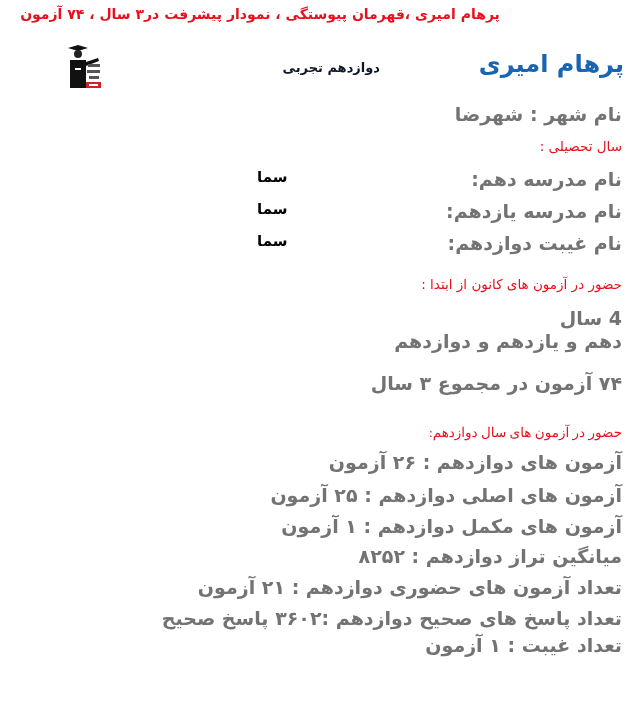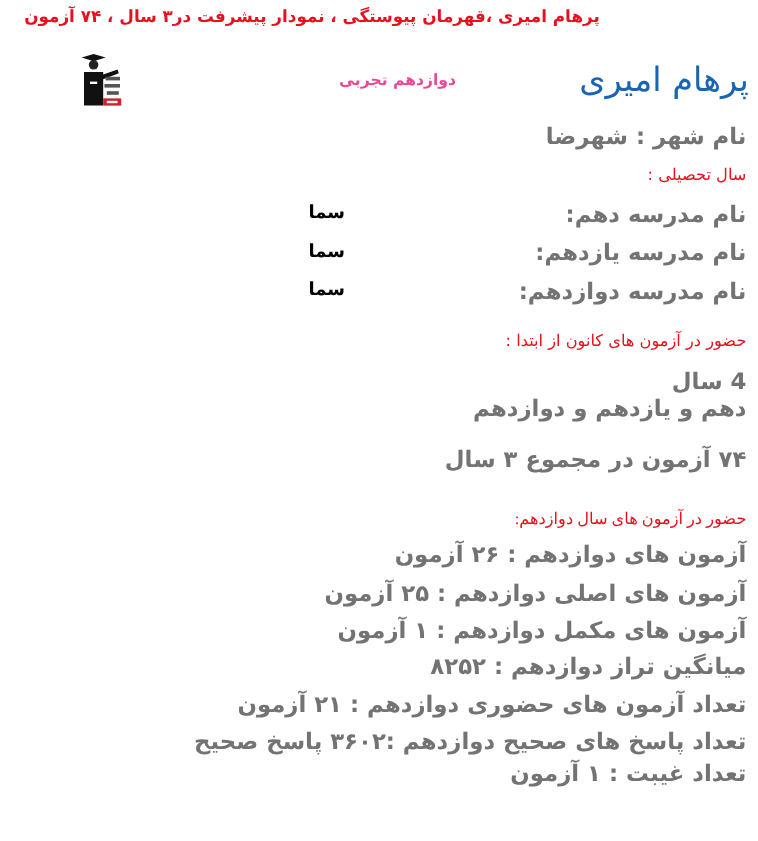--- a/index.html
+++ b/index.html
@@ -22,27 +22,27 @@
       width: 520px;
       text-align: center;
       color: #e8101c;
       font-weight: bold;
       font-size: 14px;
     }
     .name-big {
       top: 50px;
       right: 8px;
       color: #1a64b4;
-      font-weight: normal;
-      font-size: 28px;
+      font-weight: bold;
+      font-size: 24px;
     }
     .grade {
       top: 60px;
       right: 252px;
-      color: #ec4899;
+      color: #0f172a;
       font-weight: bold;
       font-size: 13px;
     }
     .logo {
       top: 42px;
       left: 62px;
       width: 42px;
       height: 50px;
     }
     .line {
@@ -91,21 +91,21 @@
 
 <div class="abs line" style="top:103px;">نام شهر : شهرضا</div>
 <div class="abs red" style="top:138px;">سال تحصیلی :</div>
 
 <div class="abs line" style="top:168px;">نام مدرسه دهم:</div>
 <div class="abs school-val" style="top:168px;">سما</div>
 
 <div class="abs line" style="top:200px;">نام مدرسه یازدهم:</div>
 <div class="abs school-val" style="top:200px;">سما</div>
 
-<div class="abs line" style="top:232px;">نام مدرسه دوازدهم:</div>
+<div class="abs line" style="top:232px;">نام غیبت دوازدهم:</div>
 <div class="abs school-val" style="top:232px;">سما</div>
 
 <div class="abs red" style="top:276px;">حضور در آزمون های کانون از ابتدا :</div>
 <div class="abs line" style="top:307px;">4 سال</div>
 <div class="abs line" style="top:330px;">دهم و یازدهم و دوازدهم</div>
 <div class="abs line" style="top:372px;">۷۴ آزمون در مجموع ۳ سال</div>
 
 <div class="abs red" style="top:424px;font-family:Liberation Serif, serif;">حضور در آزمون های سال دوازدهم:</div>
 <div class="abs line" style="top:451px;">آزمون های دوازدهم : ۲۶ آزمون</div>
 <div class="abs line" style="top:484px;">آزمون های اصلی دوازدهم : ۲۵ آزمون</div>

